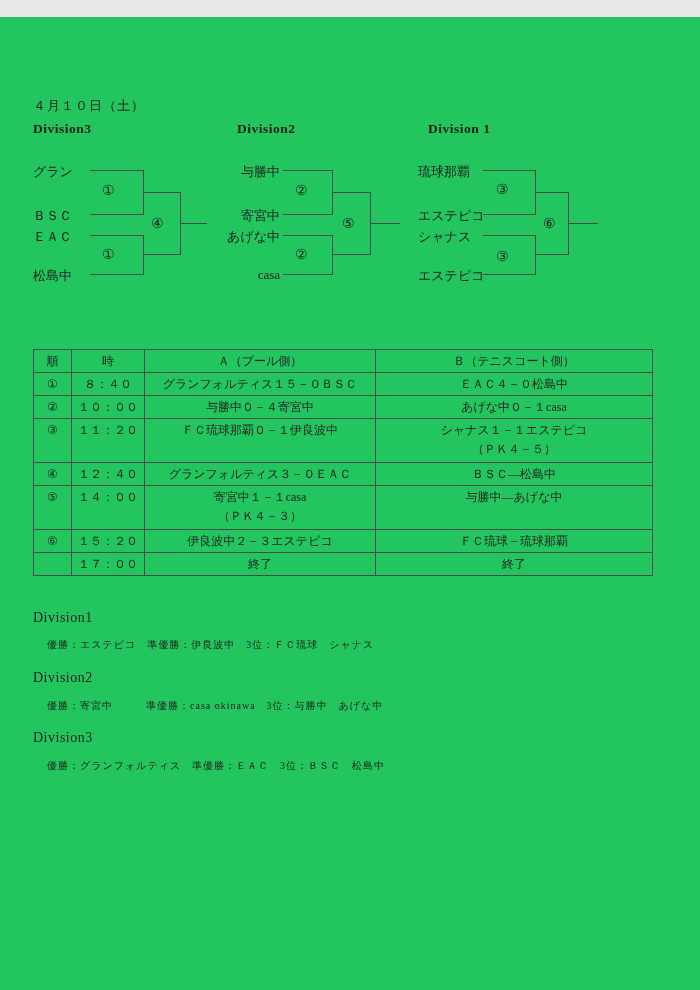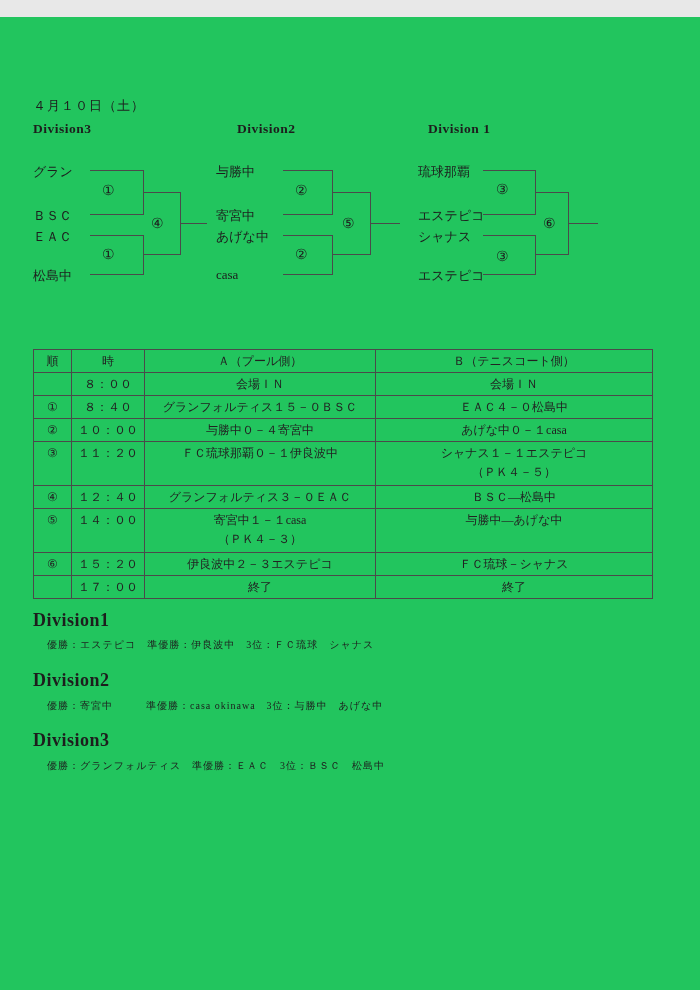--- a/index.html
+++ b/index.html
@@ -6,21 +6,21 @@
   .page{
     position:relative;width:700px;height:990px;margin:17px auto;
     background:#22c55e;color:#1d1d1d;
     font-family:"Liberation Serif","DejaVu Serif",serif;
     overflow:hidden;
   }
   .abs{position:absolute;}
   .date-heading{left:33px;top:80px;font-size:13px;letter-spacing:1px;}
   .div-title{font-size:13.5px;font-weight:bold;letter-spacing:.5px;}
   .team{font-size:13px;white-space:nowrap;}
-  .team.ra{text-align:left;}
+  .team.ra{text-align:right;}
   .bl{position:absolute;background:#4a4a4a;}
   .bl.h{height:1px;}
   .bl.v{width:1px;}
   .mnum{position:absolute;font-size:14px;line-height:15px;}
   
   .sched{
     position:absolute;left:33px;top:332px;
     border-collapse:collapse;table-layout:fixed;
     font-size:12px;color:#222;
   }
@@ -32,21 +32,21 @@
     line-height:19px;
     white-space:pre-line;
     overflow:hidden;
   }
   .sched .r{height:23px;}
   .sched .r2{height:44px;}
   .col-no{width:33px;}
   .col-time{width:68px;}
   .col-a{width:226px;}
   .col-b{width:272px;}
-  .res-title{font-size:18px;font-weight:bold;letter-spacing:.5px;}
+  .res-title{font-size:14px;font-weight:normal;letter-spacing:.5px;}
   .res-line{font-size:10px;letter-spacing:1px;white-space:nowrap;}
 </style>
 </head>
 <body>
 
 <div class="page">
 
   <div class="abs date-heading">４月１０日（土）</div>
 
   <div class="abs div-title" style="left:33px;top:104px;">Division3</div>
@@ -115,26 +115,20 @@
 
   <table class="sched">
     <tbody>
       <tr class="r">
         <th class="col-no">順</th>
         <th class="col-time">時</th>
         <th class="col-a">Ａ（プール側）</th>
         <th class="col-b">Ｂ（テニスコート側）</th>
       </tr>
       <tr class="r">
-        <td></td>
-        <td>８：００</td>
-        <td>会場ＩＮ</td>
-        <td>会場ＩＮ</td>
-      </tr>
-      <tr class="r">
         <td>①</td>
         <td>８：４０</td>
         <td>グランフォルティス１５－０ＢＳＣ</td>
         <td>ＥＡＣ４－０松島中</td>
       </tr>
       <tr class="r">
         <td>②</td>
         <td>１０：００</td>
         <td>与勝中０－４寄宮中</td>
         <td>あげな中０－１casa</td>
@@ -156,21 +150,21 @@
         <td>⑤</td>
         <td>１４：００</td>
         <td>寄宮中１－１casa
 （ＰＫ４－３）</td>
         <td>与勝中—あげな中</td>
       </tr>
       <tr class="r">
         <td>⑥</td>
         <td>１５：２０</td>
         <td>伊良波中２－３エステピコ</td>
-        <td>ＦＣ琉球－シャナス</td>
+        <td>ＦＣ琉球－琉球那覇</td>
       </tr>
       <tr class="r">
         <td></td>
         <td>１７：００</td>
         <td>終了</td>
         <td>終了</td>
       </tr>
     </tbody>
   </table>
 

